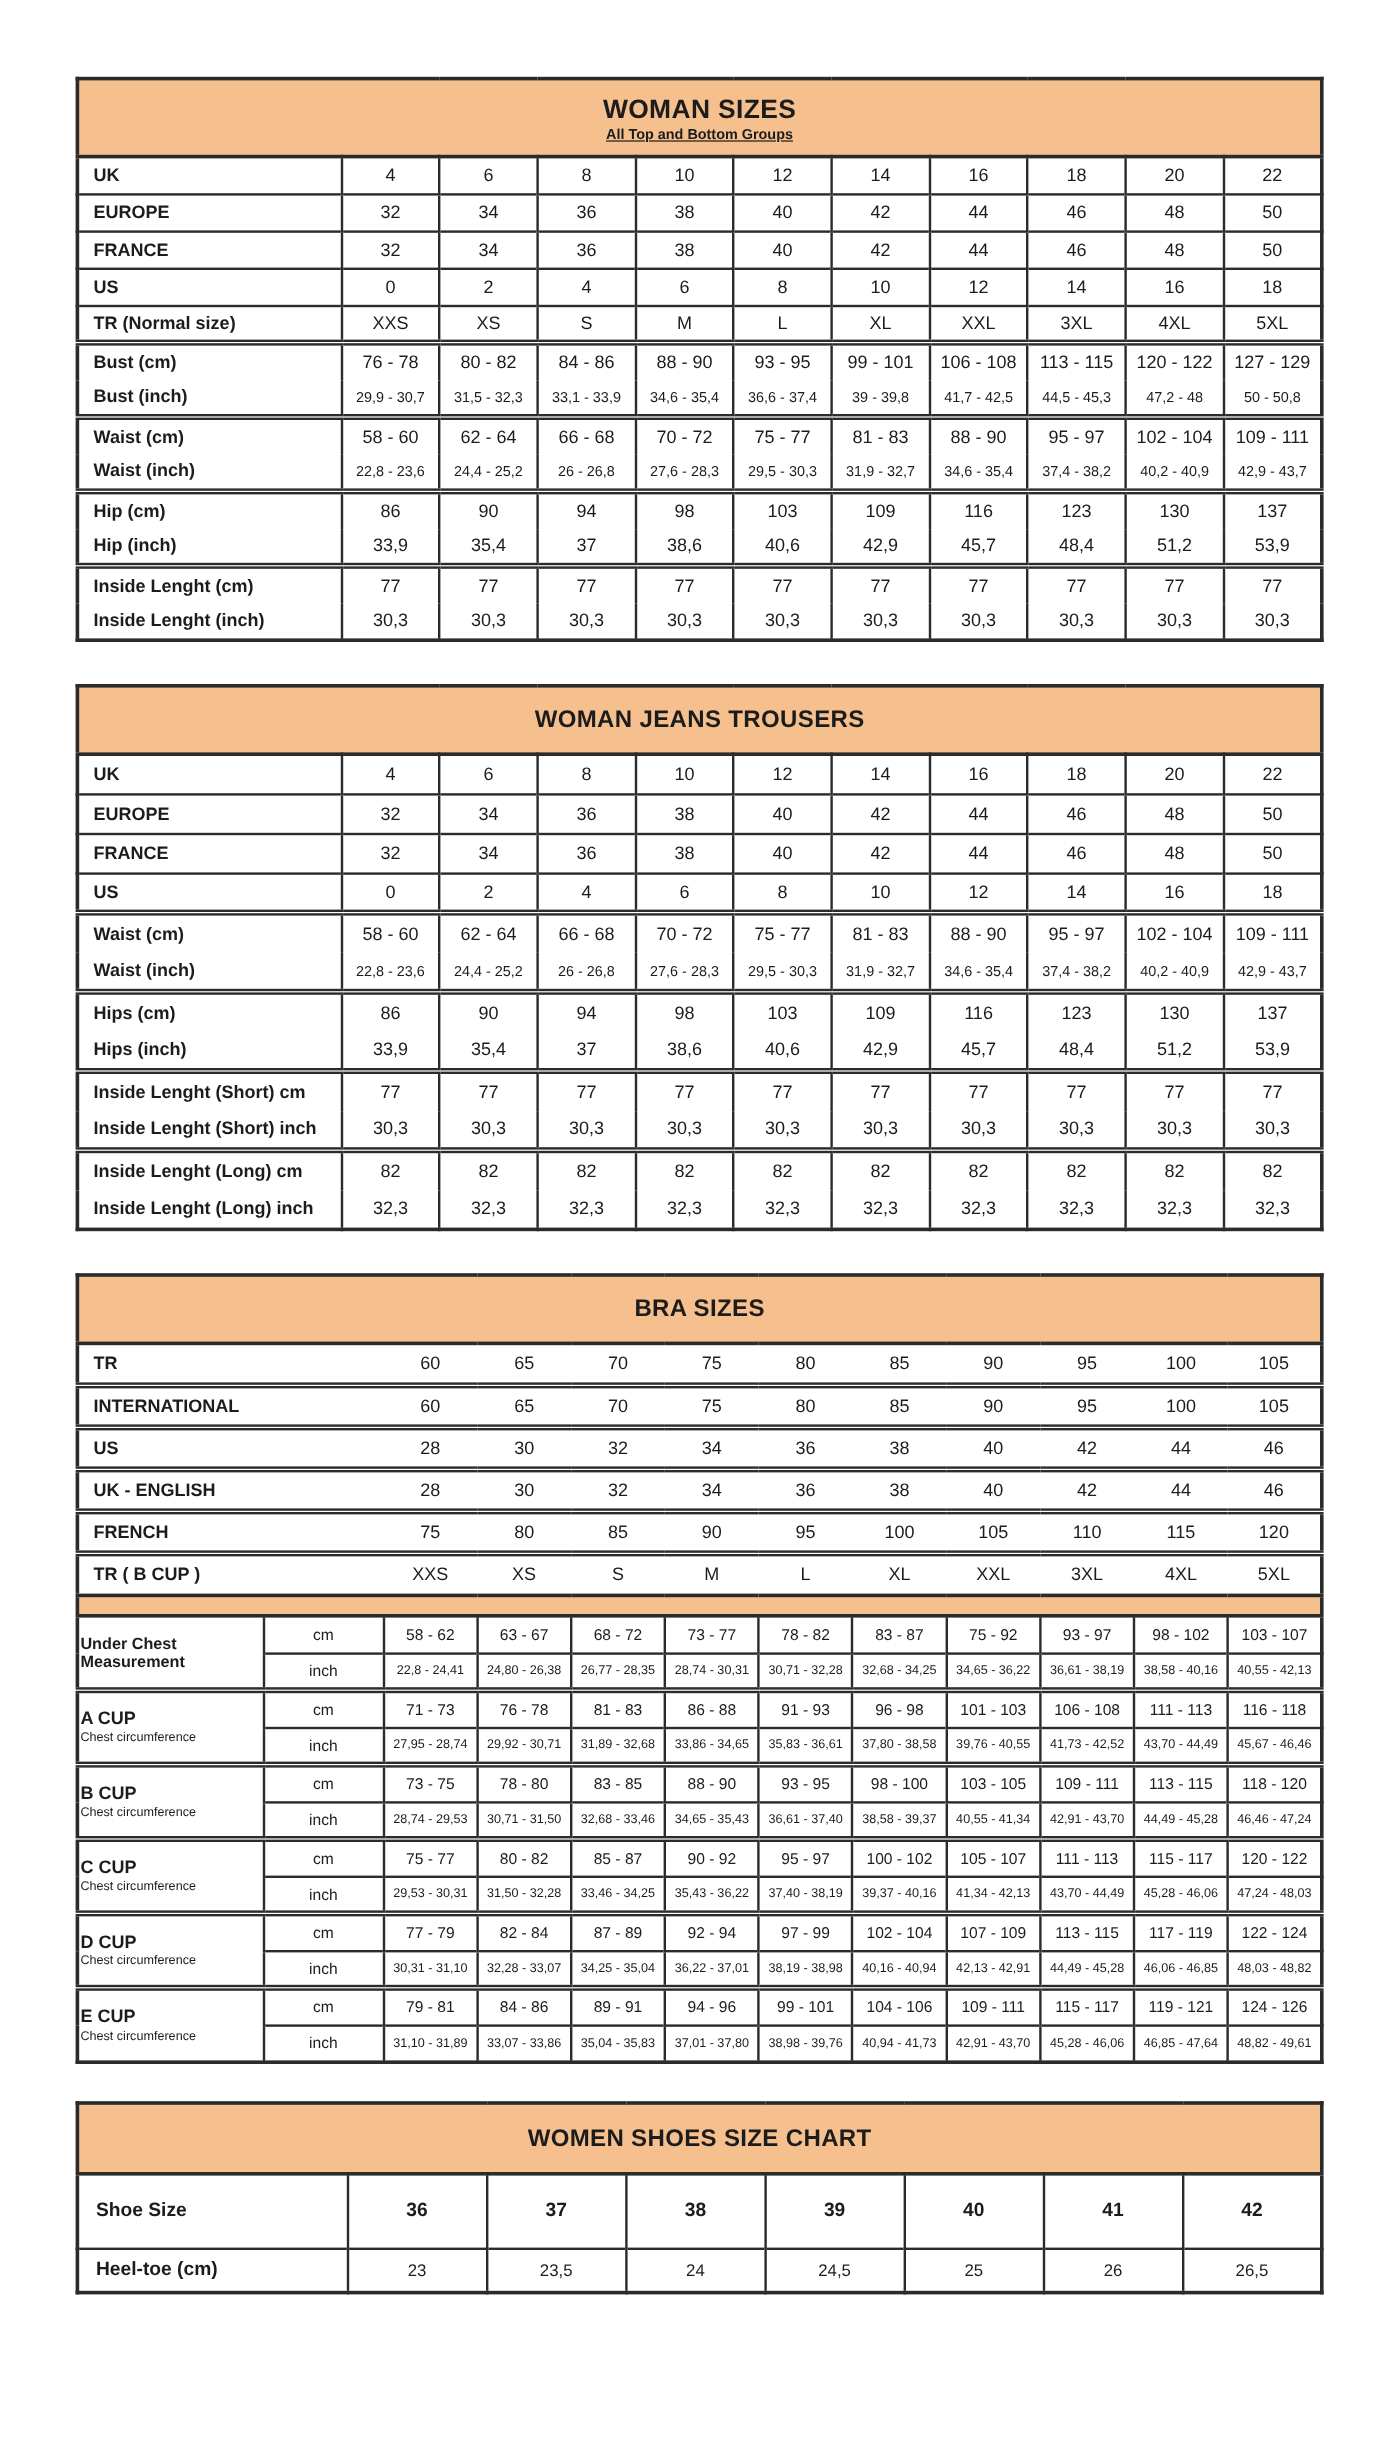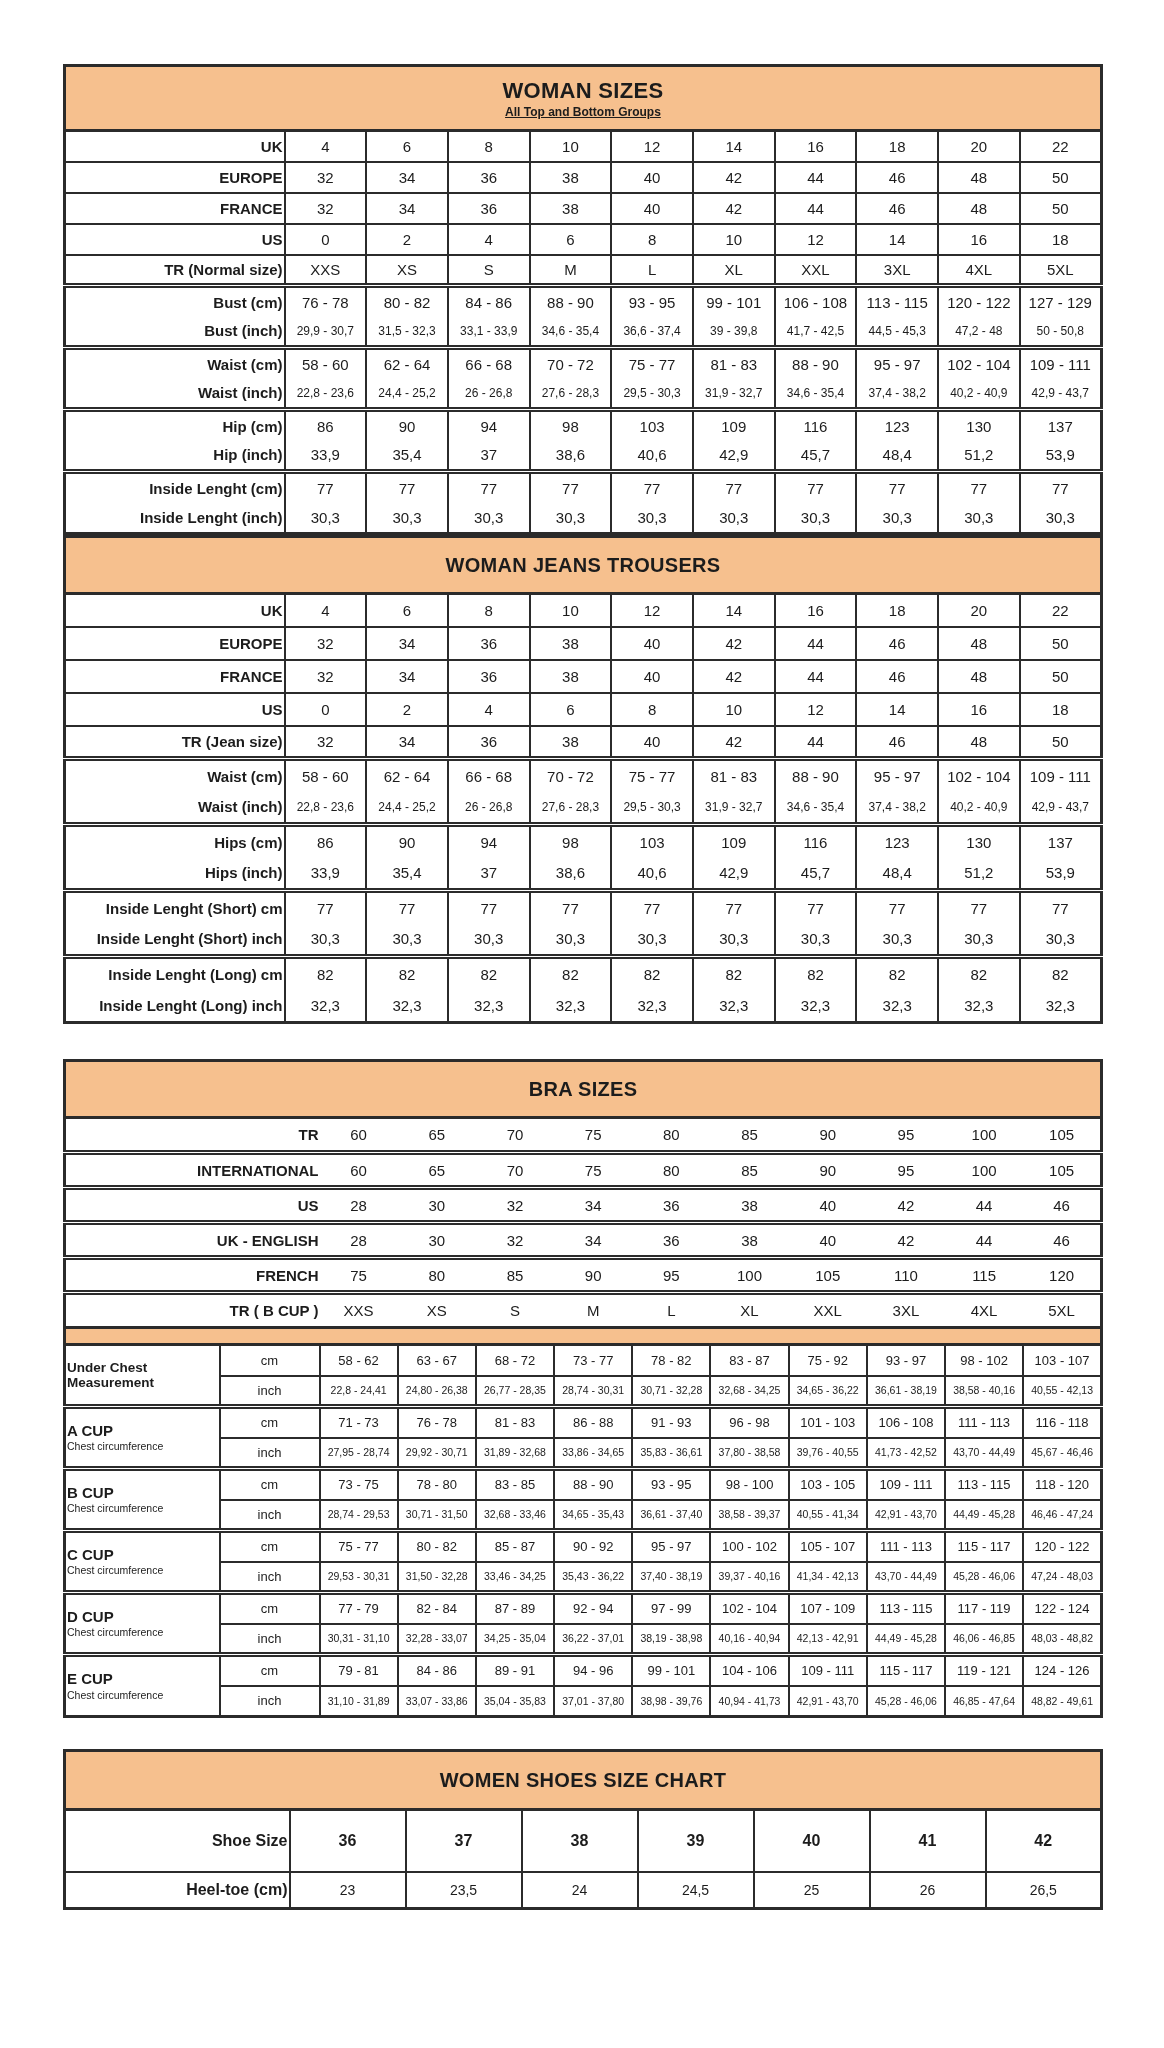--- a/index.html
+++ b/index.html
@@ -3,35 +3,35 @@
 <meta charset="utf-8">
 <style>
   :root{ --bd:#2b2b2b; --accent:#f6c08e; --ink:#1c1c1c; }
   html,body{margin:0;padding:0;background:#ffffff;}
   body{font-family:"Liberation Sans", sans-serif; color:var(--ink);}
   .page{width:1164px;height:2048px;background:#fff;box-sizing:border-box;
         padding:64px 0 0 63px;overflow:hidden;}
 
   table{border-collapse:collapse;table-layout:fixed;width:1037px;
         border:3px solid var(--bd);}
-  .t2{}
+  .t2{margin-top:35px}
   .t3{margin-top:35px}
   .t4{margin-top:31px}
 
   th.hd{background:var(--accent);border-bottom:3px solid var(--bd);
         text-align:center;vertical-align:middle;padding:6px 0;}
   .t1 th.hd{height:50px}
   .t2 th.hd,.t3 th.hd{height:42px}
   .t4 th.hd{height:44px}
   .t-title{font-size:22px;font-weight:700;letter-spacing:.3px;color:var(--ink);}
   .t2 .t-title,.t3 .t-title,.t4 .t-title{font-size:20px}
   .t-sub{font-size:12px;font-weight:700;margin-top:1px;color:var(--ink);text-decoration:underline;}
 
   td{vertical-align:middle;overflow:hidden;white-space:nowrap;color:var(--ink);}
-  .lbl{font-weight:700;font-size:15px;text-align:right;padding-left:12px;}
+  .lbl{font-weight:700;font-size:15px;text-align:left;padding-left:12px;}
   .val{text-align:center;font-size:15px;padding:0 2px;}
   .val.small{font-size:12px;}
 
   .t1 tr.r{height:31px}
   .t2 tr.r{height:33px}
   tr.r td{border-left:2px solid var(--bd);}
   tr.r td:first-child{border-left:none;}
   tr.sep-solid td{border-top:2px solid var(--bd);}
   tr.sep-double td{border-top:5px double var(--bd);}
   tr.sep-none td{border-top:none;}
@@ -328,33 +328,20 @@
           <td class="val">0</td>
           <td class="val">2</td>
           <td class="val">4</td>
           <td class="val">6</td>
           <td class="val">8</td>
           <td class="val">10</td>
           <td class="val">12</td>
           <td class="val">14</td>
           <td class="val">16</td>
           <td class="val">18</td>
-        </tr>
-        <tr class="r sep-solid">
-          <td class="lbl">TR (Jean size)</td>
-          <td class="val">32</td>
-          <td class="val">34</td>
-          <td class="val">36</td>
-          <td class="val">38</td>
-          <td class="val">40</td>
-          <td class="val">42</td>
-          <td class="val">44</td>
-          <td class="val">46</td>
-          <td class="val">48</td>
-          <td class="val">50</td>
         </tr>
         <tr class="r sep-double">
           <td class="lbl">Waist (cm)</td>
           <td class="val">58 - 60</td>
           <td class="val">62 - 64</td>
           <td class="val">66 - 68</td>
           <td class="val">70 - 72</td>
           <td class="val">75 - 77</td>
           <td class="val">81 - 83</td>
           <td class="val">88 - 90</td>

